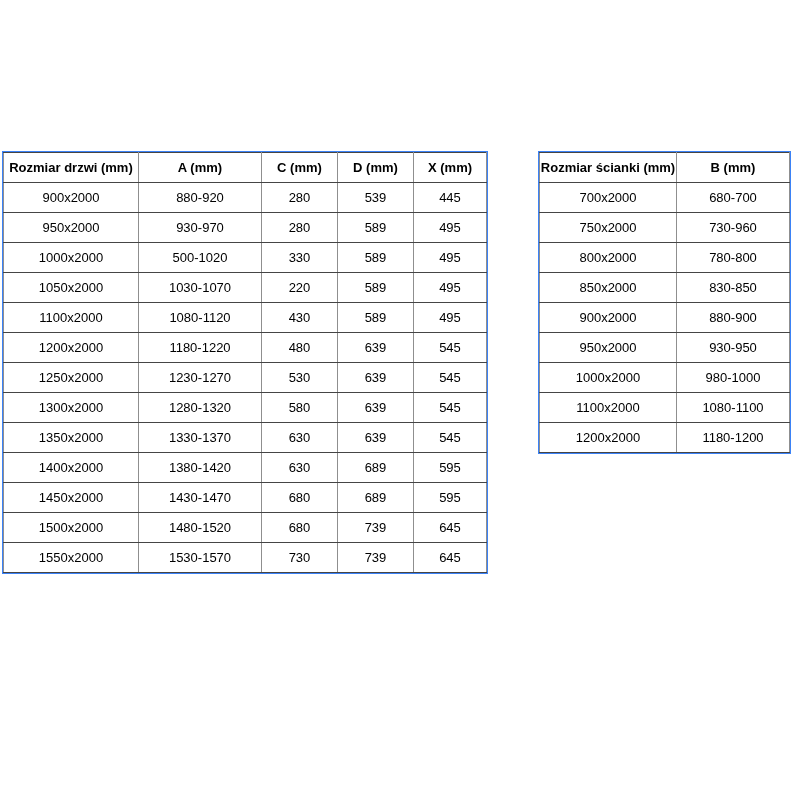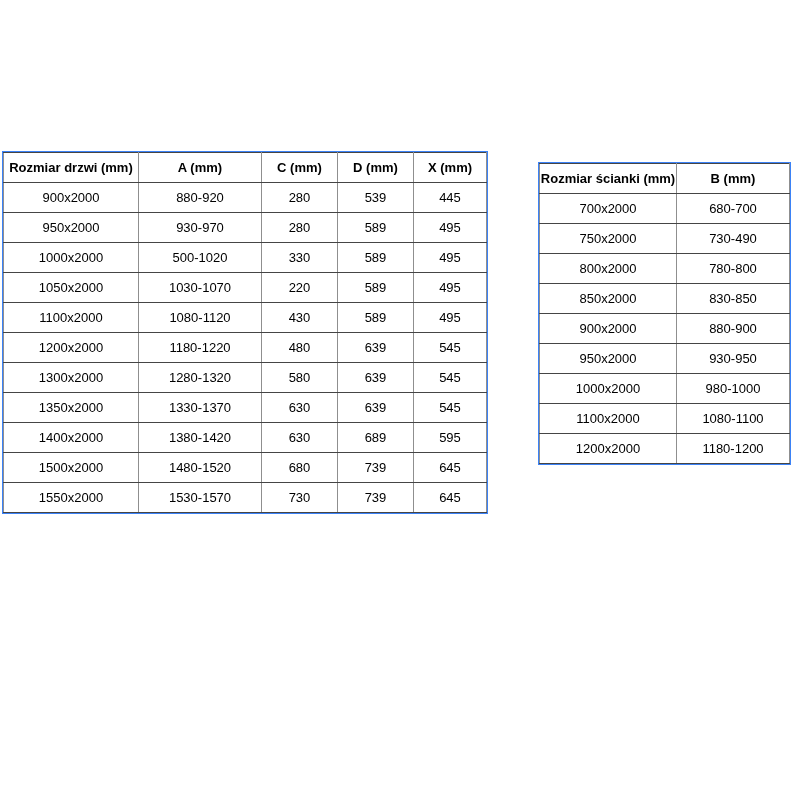--- a/index.html
+++ b/index.html
@@ -10,21 +10,21 @@
     color: #000000;
   }
   .page { position: relative; width: 800px; height: 800px; background: #ffffff; }
 
   .table-wrap {
     position: absolute;
     border: 1px solid #3b82f6;
     background: #ffffff;
   }
   .table-wrap.left  { left: 2px;   top: 151px; width: 486px; }
-  .table-wrap.right { left: 538px; top: 162px; width: 253px; }
+  .table-wrap.right { left: 538px; top: 151px; width: 253px; }
 
   table {
     width: 100%;
     border-collapse: collapse;
     table-layout: fixed;
   }
   th, td {
     border: 1px solid #454545;
     border-left-color: #8f8f8f;
     border-right-color: #8f8f8f;
@@ -98,37 +98,51 @@
           <td>495</td>
         </tr>
         <tr>
           <td>1200x2000</td>
           <td>1180-1220</td>
           <td>480</td>
           <td>639</td>
           <td>545</td>
         </tr>
         <tr>
+          <td>1250x2000</td>
+          <td>1230-1270</td>
+          <td>530</td>
+          <td>639</td>
+          <td>545</td>
+        </tr>
+        <tr>
           <td>1300x2000</td>
           <td>1280-1320</td>
           <td>580</td>
           <td>639</td>
           <td>545</td>
         </tr>
         <tr>
           <td>1350x2000</td>
           <td>1330-1370</td>
           <td>630</td>
           <td>639</td>
           <td>545</td>
         </tr>
         <tr>
           <td>1400x2000</td>
           <td>1380-1420</td>
           <td>630</td>
+          <td>689</td>
+          <td>595</td>
+        </tr>
+        <tr>
+          <td>1450x2000</td>
+          <td>1430-1470</td>
+          <td>680</td>
           <td>689</td>
           <td>595</td>
         </tr>
         <tr>
           <td>1500x2000</td>
           <td>1480-1520</td>
           <td>680</td>
           <td>739</td>
           <td>645</td>
         </tr>
@@ -155,21 +169,21 @@
           <th>B (mm)</th>
         </tr>
       </thead>
       <tbody>
         <tr>
           <td>700x2000</td>
           <td>680-700</td>
         </tr>
         <tr>
           <td>750x2000</td>
-          <td>730-490</td>
+          <td>730-960</td>
         </tr>
         <tr>
           <td>800x2000</td>
           <td>780-800</td>
         </tr>
         <tr>
           <td>850x2000</td>
           <td>830-850</td>
         </tr>
         <tr>

